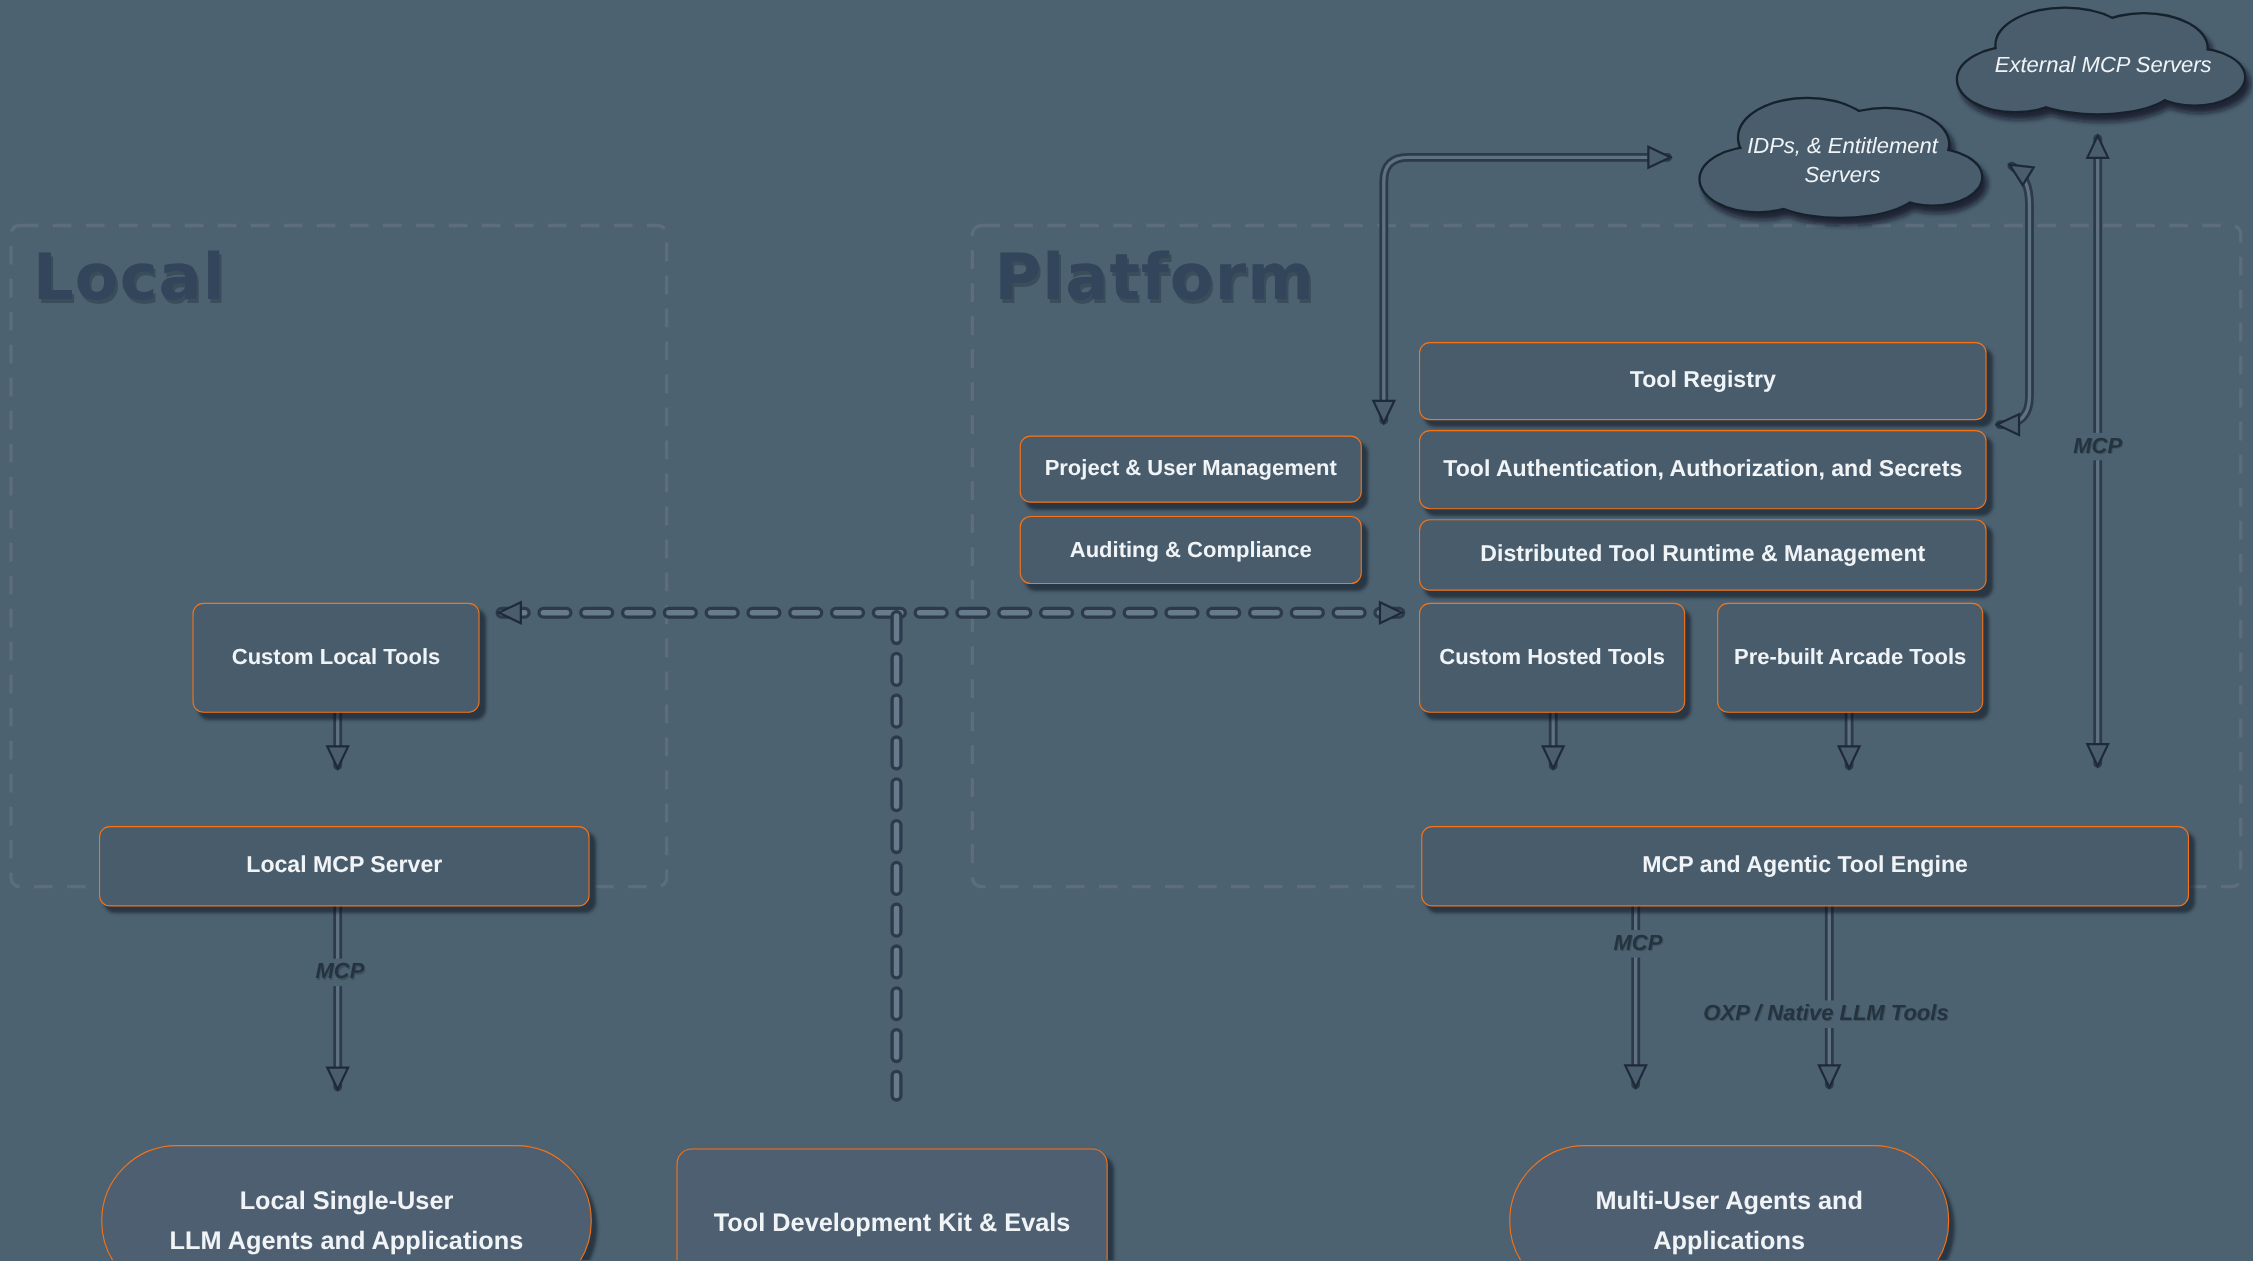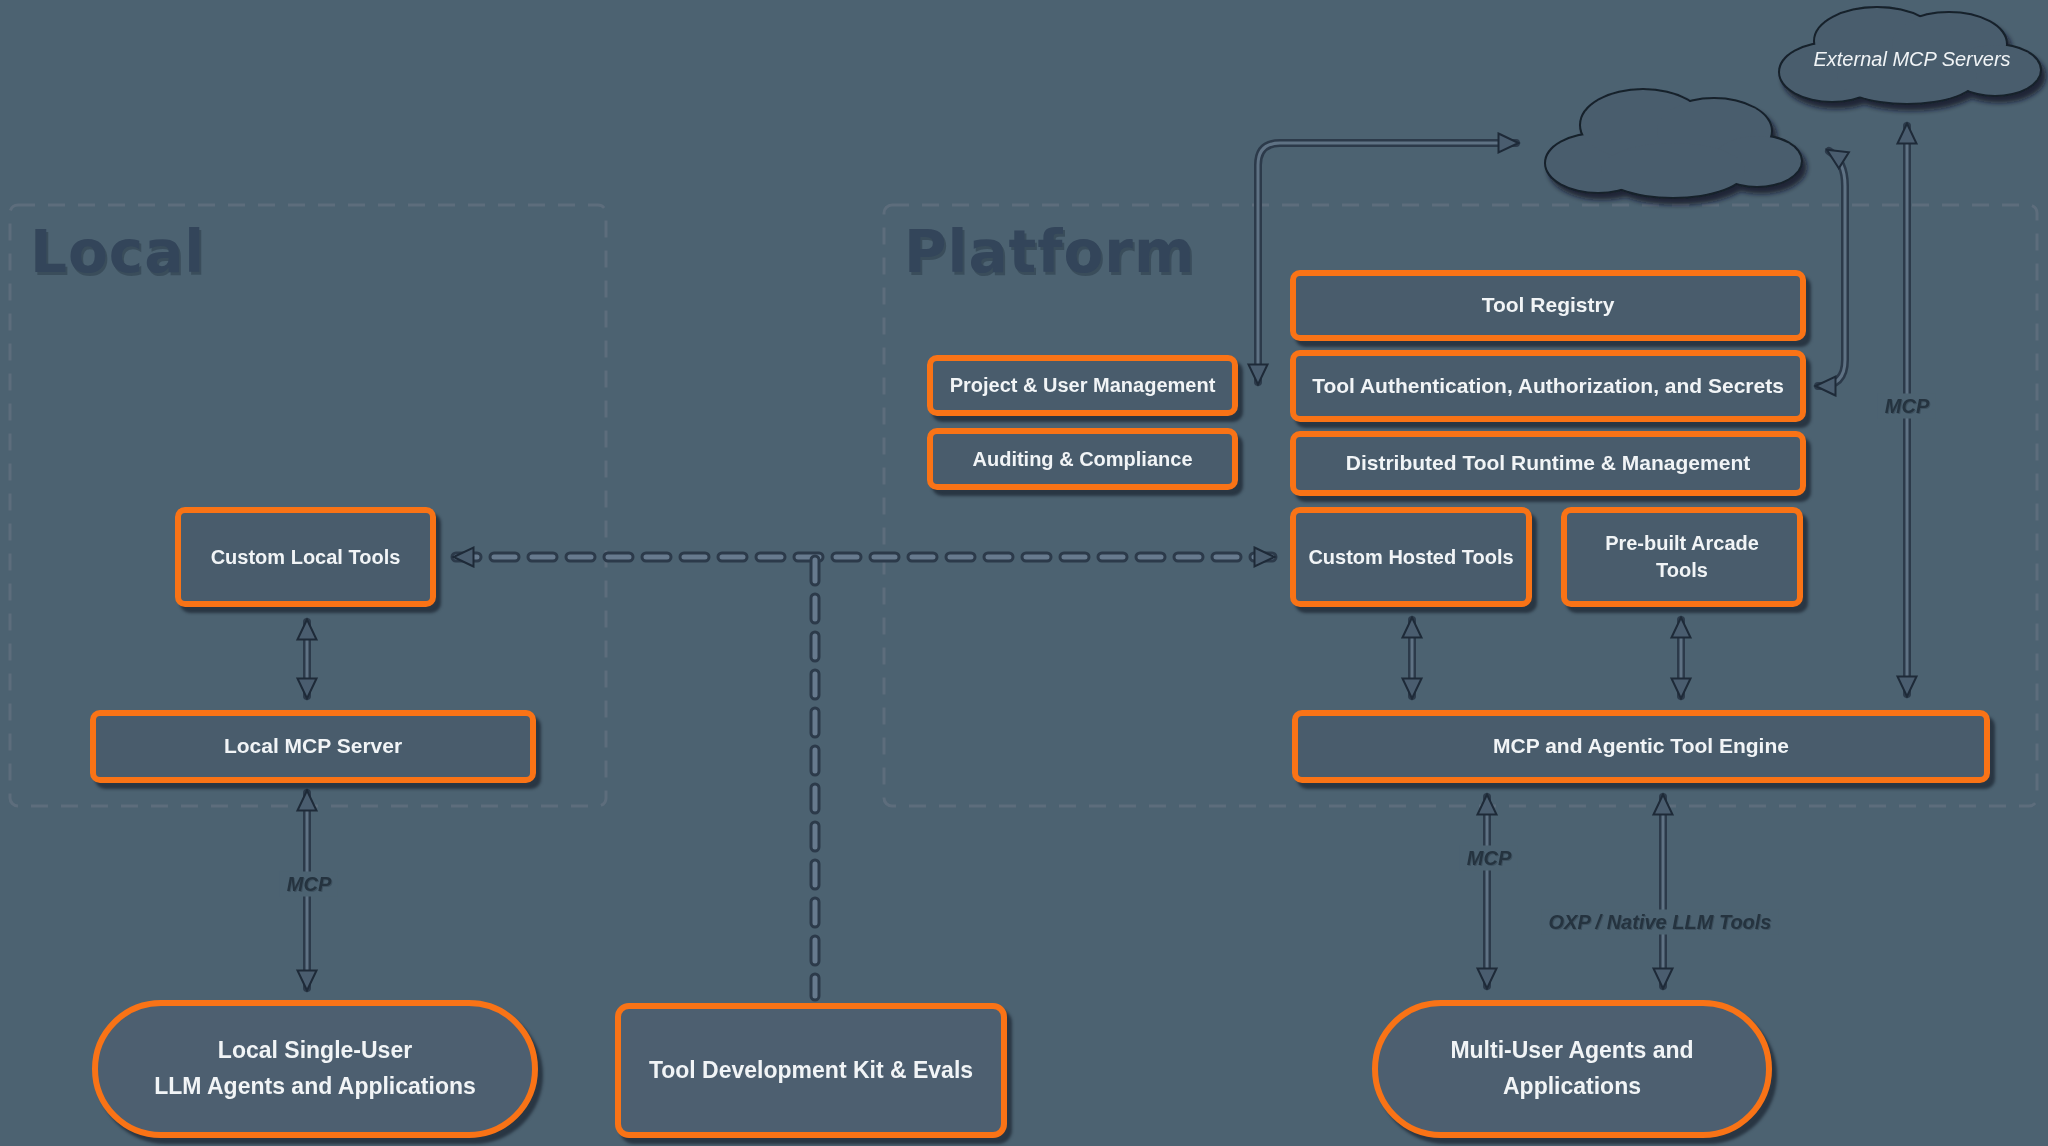--- a/index.html
+++ b/index.html
@@ -4,24 +4,24 @@
 <style>
   html,body{margin:0;padding:0;background:#4C6271;}
   .canvas{position:relative;width:2048px;height:1146px;background:#4C6271;overflow:hidden;
           font-family:"Liberation Sans",sans-serif;}
   .edges-svg{position:absolute;left:0;top:0;z-index:1;}
   
   .container-title{position:absolute;z-index:1;font-family:"DejaVu Sans",sans-serif;
       font-weight:700;font-size:58px;color:#33455A;letter-spacing:1px;
       text-shadow:2px 3px 0 rgba(16,25,36,0.28);}
   
-  .node{position:absolute;z-index:2;background:#495C6C;border:6px solid #f97316;border-radius:10px;
+  .node{position:absolute;z-index:2;background:#495C6C;border:1px solid #f97316;border-radius:10px;
       box-shadow:5px 6px 3px rgba(12,19,29,0.55);display:flex;flex-direction:column;
       align-items:center;justify-content:center;text-align:center;color:#F1F4F6;
-      font-weight:700;font-size:20px;line-height:1.35;padding:4px 10px;box-sizing:border-box;}
+      font-weight:700;font-size:20px;line-height:1.35;padding:4px 10px;box-sizing:border-box;margin-top:41px;}
   .node.wide{font-size:21px;}
   .node.pill{border-radius:72px;background:#4D5F70;font-size:23px;line-height:1.55;}
   .node.tdkbox{background:#4D5F70;font-size:23px;border-radius:14px;}
   
   .cloud-label{position:absolute;z-index:2;color:#F1F4F6;font-weight:400;font-style:italic;
       font-size:20px;line-height:1.3;text-align:center;}
   
   .edge-label{position:absolute;z-index:3;transform:translate(-50%,-50%);
       background:#4C6271;padding:1px 7px;color:#25333F;font-weight:700;font-style:italic;
       font-size:20px;white-space:nowrap;text-shadow:1px 1px 0 rgba(20,30,42,0.25);}
@@ -126,20 +126,24 @@
     <g>
       <path class="do" d="M815 560 L815 996"></path>
         <path class="di" d="M815 560 L815 996"></path>
     </g>
   </svg>
 
   <div class="container-title" style="left:30px;top:218px;">Local</div>
   <div class="container-title" style="left:904px;top:218px;">Platform</div>
 
   <div class="cloud-label" style="left:1800px;top:46px;width:224px;">External MCP Servers</div>
+  <div class="cloud-label" style="left:1553px;top:120px;width:244px;">
+    <div>IDPs, &amp; Entitlement</div>
+    <div>Servers</div>
+  </div>
 
   <div class="node" style="left:175px;top:507px;width:261px;height:100px;align-items:center;">
     <span>Custom Local Tools</span>
   </div>
   <div class="node wide" style="left:90px;top:710px;width:446px;height:73px;">
     <span>Local MCP Server</span>
   </div>
   <div class="node pill" style="left:92px;top:1000px;width:446px;height:138px;">
     <div>Local Single-User</div>
     <div>LLM Agents and Applications</div>

